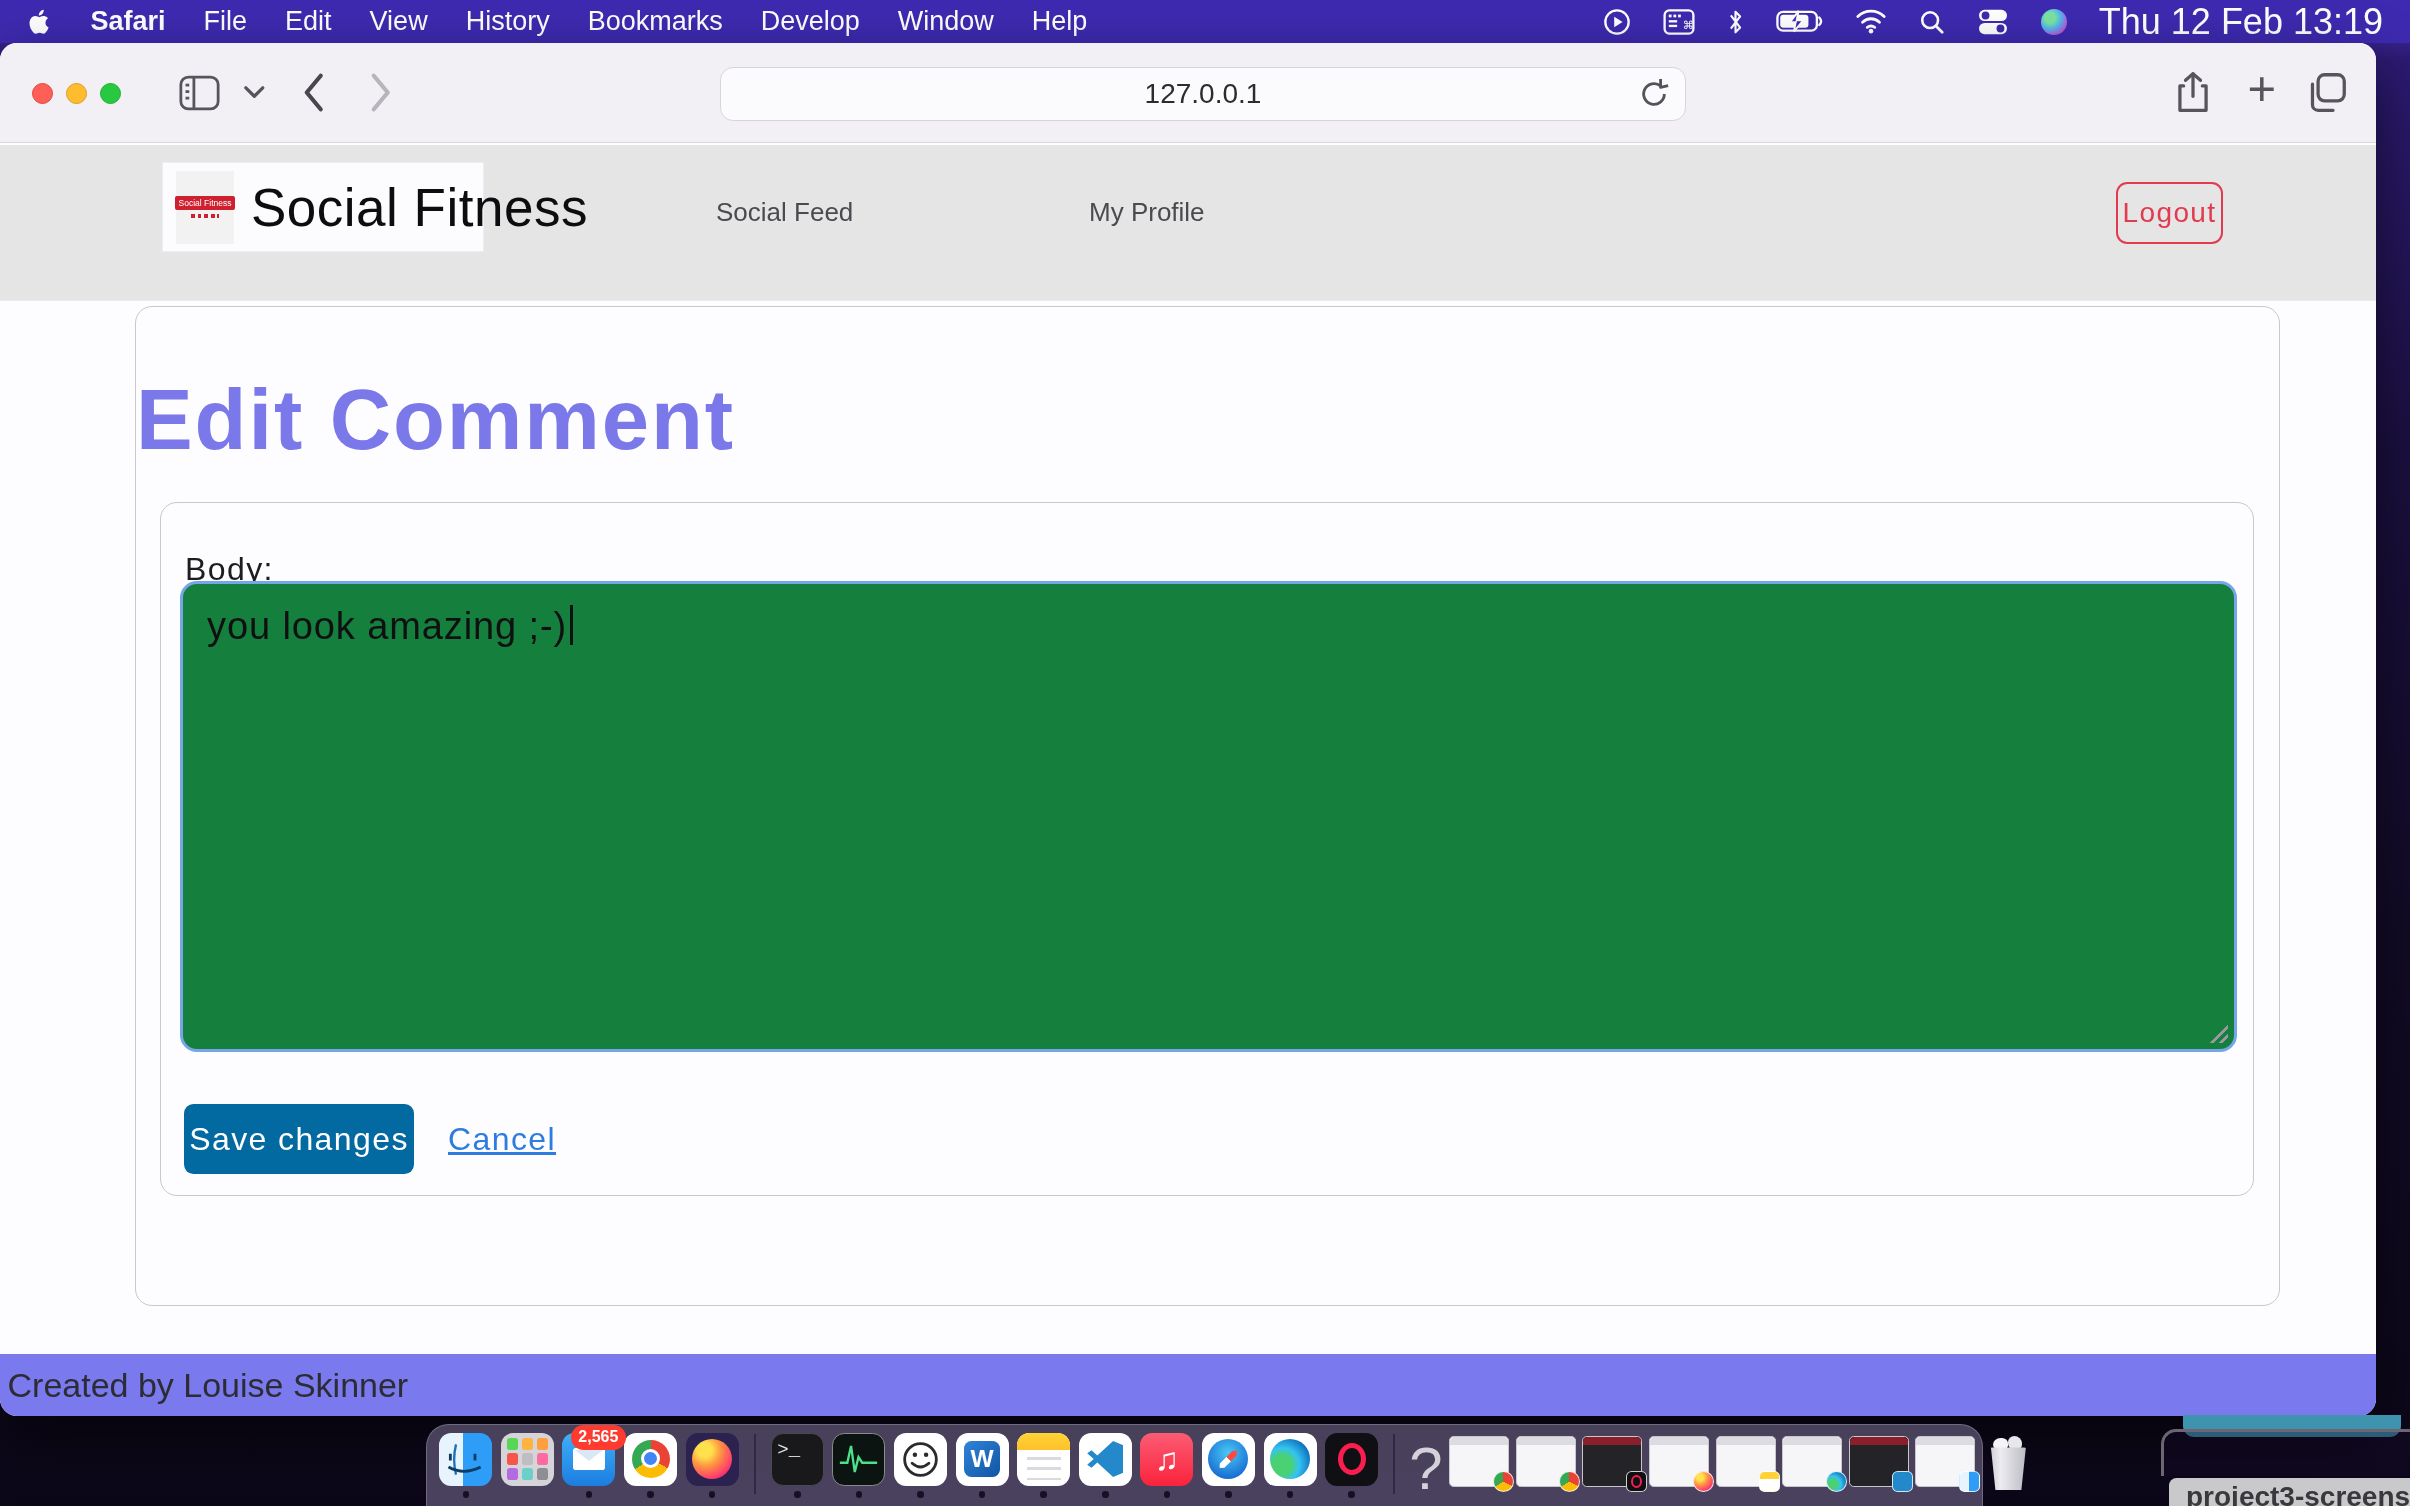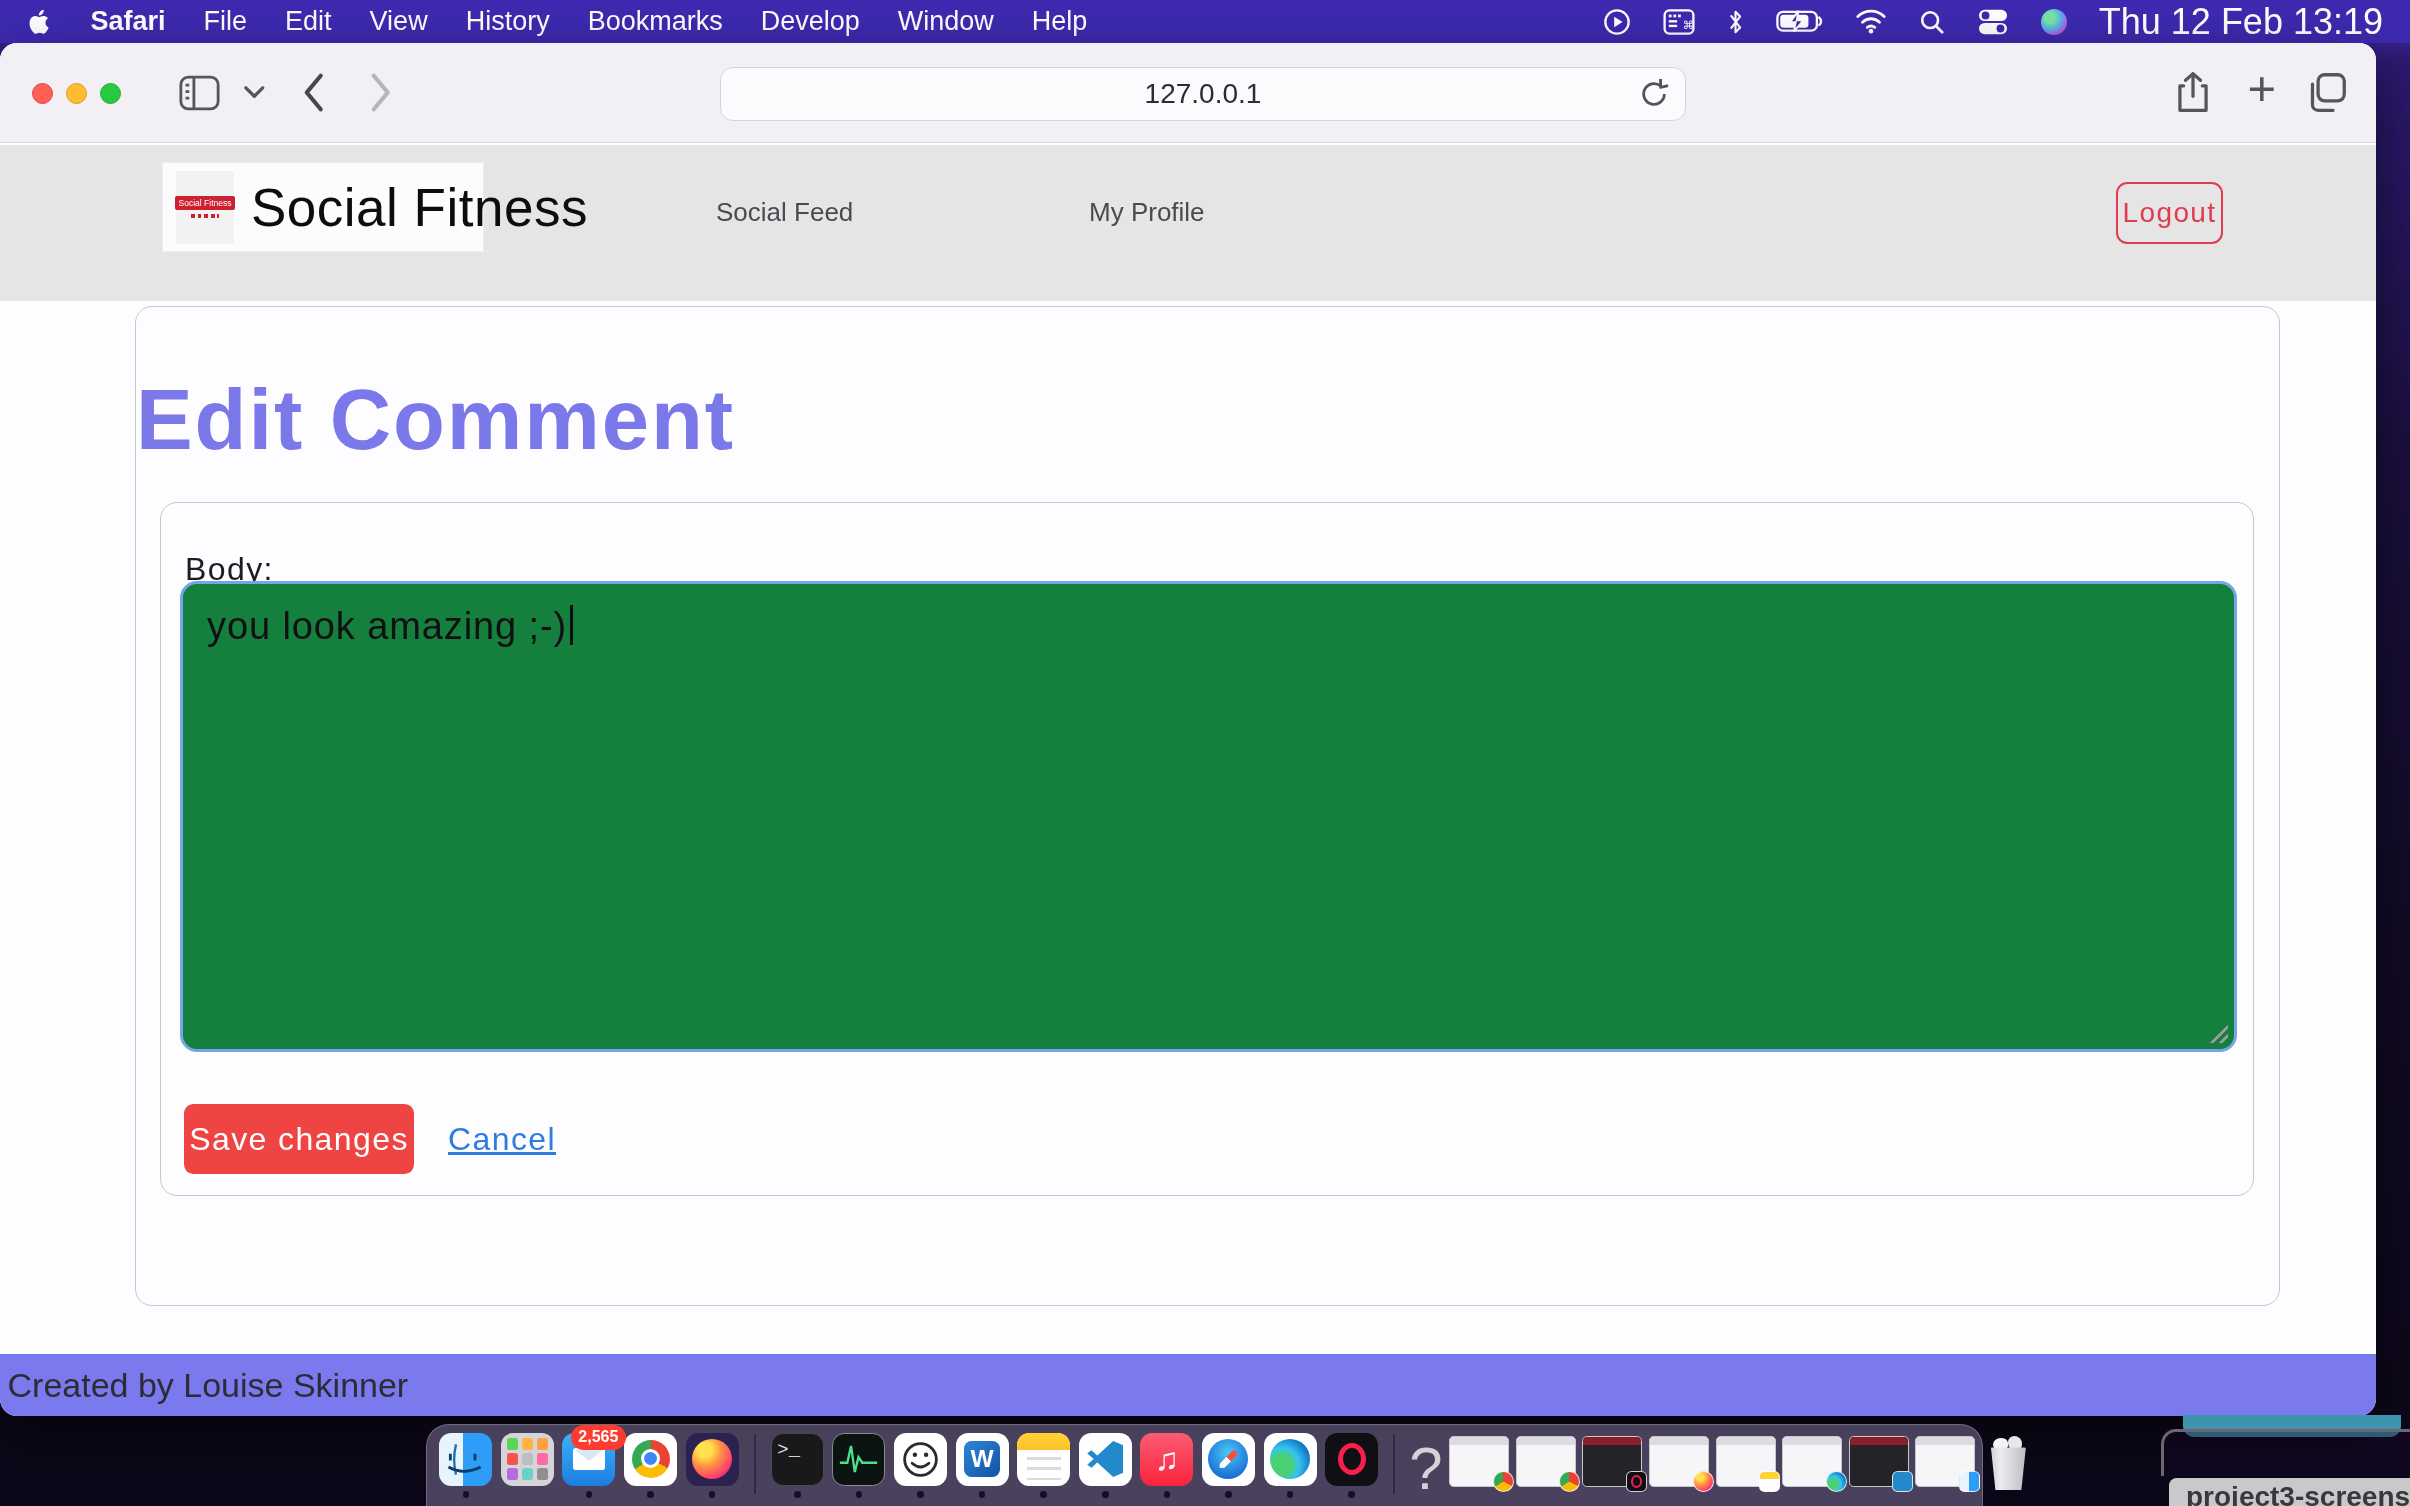--- a/index.html
+++ b/index.html
@@ -98,21 +98,21 @@
     padding:21px 24.5px; font-size:38px; color:#101013; letter-spacing:0.9px;
   }
   .caret { display:inline-block; width:2.8px; height:40px; background:#101013; margin-left:2.8px; vertical-align:-5.6px; }
   .resize-handle {
     position:absolute; right:5.6px; bottom:5.6px; width:19px; height:19px;
     background:repeating-linear-gradient(-45deg, transparent 0 3.8px, #9a98a0 3.8px 6.6px);
     clip-path:polygon(100% 0, 100% 100%, 0 100%);
   }
   .actions { position:absolute; left:23.5px; top:593px; display:flex; align-items:center; gap:34px; }
   .save-btn {
-    background:#ef4444; color:#fff; border:none; border-radius:9.4px;
+    background:#0369a1; color:#fff; border:none; border-radius:9.4px;
     width:230px; height:70px; font-size:32px; display:flex; align-items:center; justify-content:center;
   }
   .cancel-link { color:#2f7ce0; font-size:32px; text-decoration:underline; }
 
   .site-footer {
     position:absolute; left:0; right:0; bottom:0; height:62px;
     background:#7b79ee; display:flex; align-items:center;
     font-size:34px; color:#2c2c34; padding-left:7.5px;
   }
 

